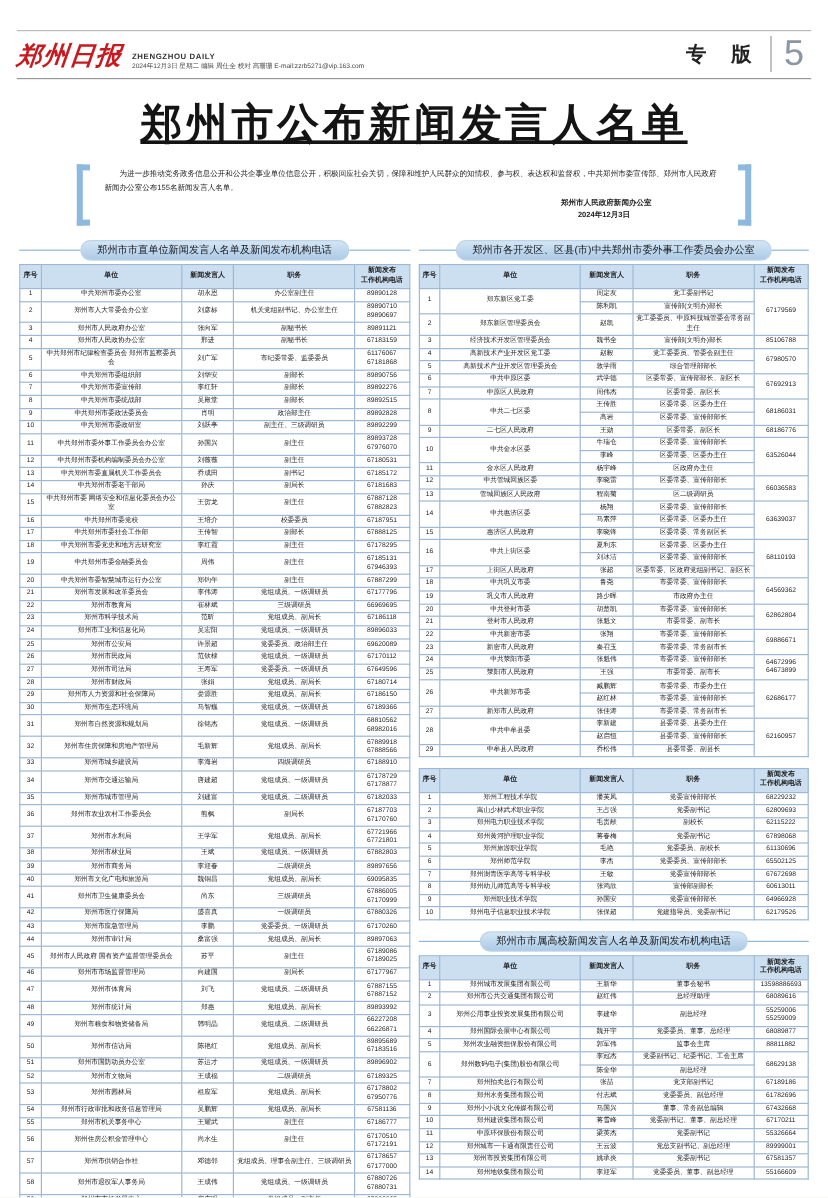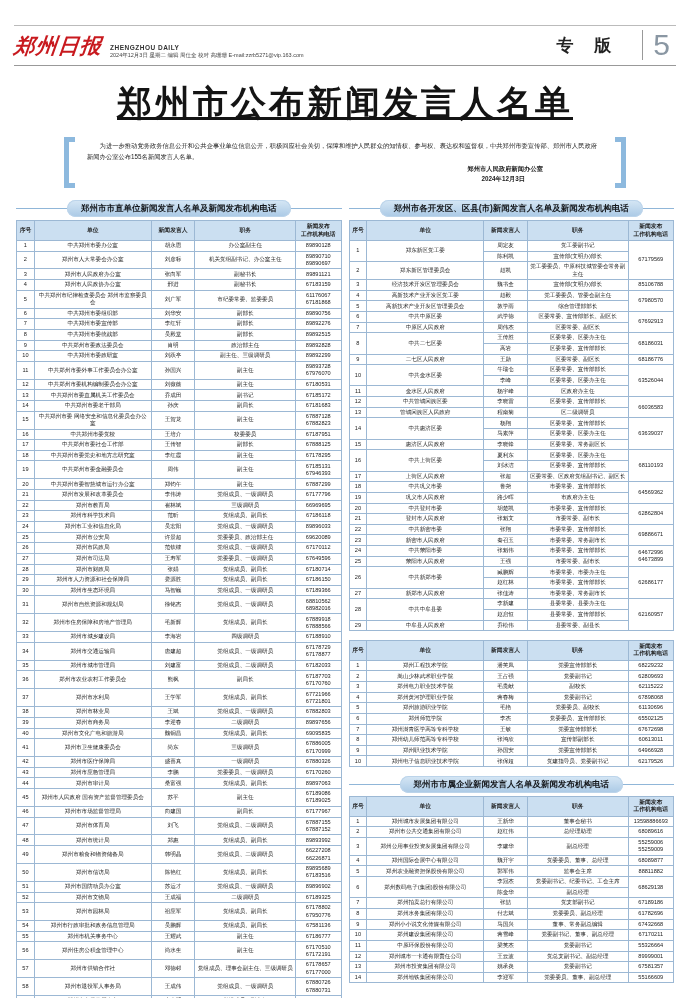--- a/index.html
+++ b/index.html
@@ -7,21 +7,21 @@
   .page { width:690px; height:998px; background:#fff; position:relative; overflow:hidden; }
 
   
   .toprule { border-top:1px solid #bbb; margin:25px 14px 0 14px; }
   .masthead { display:flex; align-items:flex-end; justify-content:space-between; padding:4px 14px 3px 14px; }
   .mh-left { display:flex; align-items:flex-end; gap:8px; }
   .logo-cn { font-family:"DejaVu Serif",serif; font-style:italic; font-weight:bold; color:#c8191e; font-size:21px; letter-spacing:1px; transform:skewX(-6deg); }
   .mh-meta { padding-bottom:1px; }
   .logo-en { font-size:6.5px; font-weight:bold; color:#333; letter-spacing:.5px; }
   .dateline { font-size:5.5px; color:#444; margin-top:1.5px; white-space:nowrap; }
-  .mh-right { display:flex; align-items:center; gap:23px; }
+  .mh-right { display:flex; align-items:center; gap:8px; }
   .section-name { font-size:17px; font-weight:bold; letter-spacing:8px; color:#222; }
   .page-num { font-size:30px; color:#8a97a3; border-left:1px solid #999; padding:0 6px 0 10px; line-height:1; font-weight:300; }
   .mhrule { border-top:1px solid #999; margin:2px 14px 0 14px; }
 
   
   .headline { text-align:center; font-size:35px; font-weight:900; letter-spacing:3px; color:#141414; margin-top:14px; font-family:"Liberation Sans",sans-serif;text-decoration:underline; }
 
   
   .intro-wrap { display:flex; justify-content:center; align-items:stretch; gap:10px; margin:10px 60px 6px 60px; }
   .bracket { width:11px; border:5px solid #8db9de; }
@@ -31,21 +31,21 @@
   .intro-text { font-size:6.3px; line-height:1.7; color:#222; text-indent:2em; }
   .intro-sign { text-align:right; font-size:6.3px; font-weight:bold; margin-top:3px; padding-right:60px; }
   .intro-date { text-align:right; font-size:6.3px; font-weight:bold; margin-top:1px; padding-right:78px; }
 
   
   .cols { display:flex; gap:7px; padding:6px 16px 0 16px; align-items:flex-start; }
   .col { width:50%; }
   .tbl-block { margin-bottom:9px; }
   .pill-row { display:flex; align-items:center; margin:0 0 3px 0; }
   .pill-row:before,.pill-row:after { content:""; flex:1; border-top:1px solid #90b6d8; }
-  .pill { background:linear-gradient(#d6e7f5,#aac9e5); border-radius:9px; padding:2.5px 14px; font-size:8.5px; font-weight:bold; color:#15181c; white-space:nowrap; box-shadow:0 0 0 1px #bcd4ea inset; }
+  .pill { background:linear-gradient(#d6e7f5,#aac9e5); border-radius:9px; padding:2.5px 14px; font-size:8.5px; font-weight:normal; color:#15181c; white-space:nowrap; box-shadow:0 0 0 1px #bcd4ea inset; }
   table { width:100%; border-collapse:collapse; table-layout:fixed; }
   th { background:#cbdff1; font-size:5.8px; font-weight:bold; color:#222; border:1px solid #9cb8d4; padding:2px 1px; white-space:pre-line; line-height:1.25; }
   td { font-size:5.6px; color:#222; border:1px solid #9cb8d4; padding:1.2px 2px; text-align:center; line-height:1.3; white-space:pre-line; word-break:break-all; background:#fff; }
   col.c-no { width:5.5%; } col.c-unit { width:36%; } col.c-name { width:13.5%; } col.c-title { width:31%; } col.c-phone { width:14%; }
 </style>
 </head>
 <body>
 
 <div class="page">
 
@@ -535,21 +535,21 @@
                 <td>党组成员、副主任</td>
                 <td>67886865</td>
               </tr>
             </tbody>
         </table>
       </div>
     </div>
     <div class="col">
       <div class="tbl-block">
         <div class="pill-row">
-            <span class="pill">郑州市各开发区、区县(市)新闻发言人名单及新闻发布机构电话</span>
+            <span class="pill">郑州市各开发区、区县(市)中共郑州市委外事工作委员会办公室</span>
           </div>
         <table>
           <colgroup>
               <col class="c-no">
               <col class="c-unit">
               <col class="c-name">
               <col class="c-title">
               <col class="c-phone">
             </colgroup>
           <thead>
@@ -873,21 +873,21 @@
                 <td>郑州电子信息职业技术学院</td>
                 <td>张保超</td>
                 <td>党建指导员、党委副书记</td>
                 <td>62179526</td>
               </tr>
             </tbody>
         </table>
       </div>
       <div class="tbl-block">
         <div class="pill-row">
-            <span class="pill">郑州市市属企业新闻发言人名单及新闻发布机构电话</span>
+            <span class="pill">郑州市市属高校新闻发言人名单及新闻发布机构电话</span>
           </div>
         <table>
           <colgroup>
               <col class="c-no">
               <col class="c-unit">
               <col class="c-name">
               <col class="c-title">
               <col class="c-phone">
             </colgroup>
           <thead>

